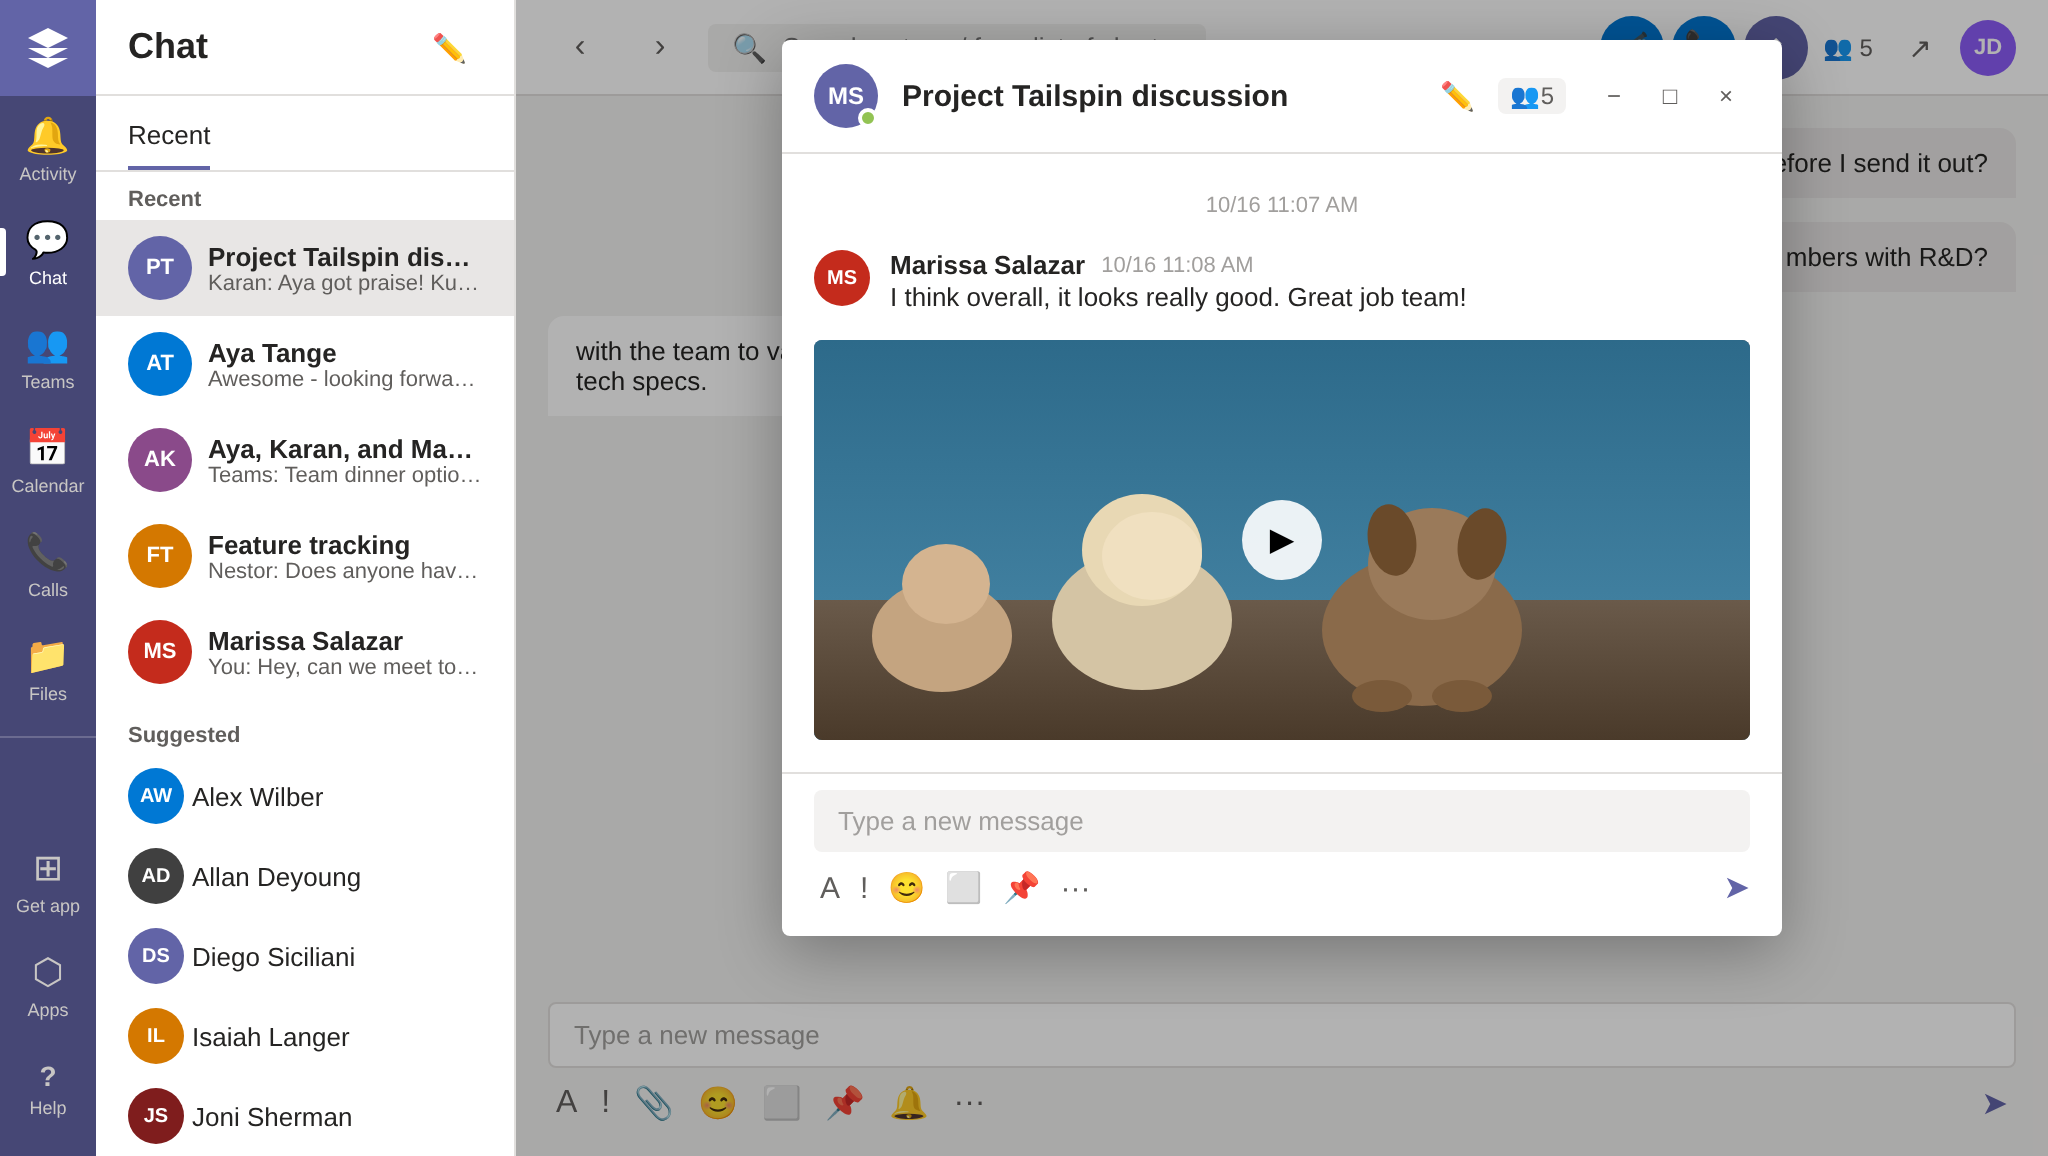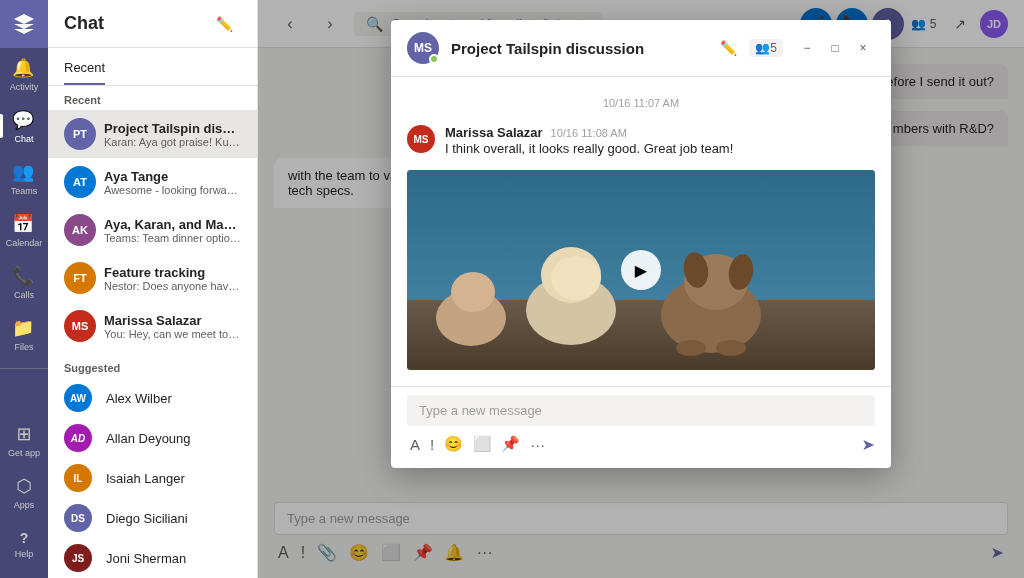--- a/index.html
+++ b/index.html
@@ -125,21 +125,21 @@
       font-size: 11px;
       color: #605e5c;
       padding: 12px 16px 4px;
       font-weight: 600;
     }
     .suggested-item {
       display: flex;
       align-items: center;
       padding: 6px 16px;
       cursor: pointer;
-      gap: 14px;
+      gap: 4px;
     }
     .suggested-name { font-size: 13px; color: #252423; }
 
     
     .main-area {
       flex: 1;
       display: flex;
       flex-direction: column;
       background: #f3f2f1;
       height: 578px;
@@ -438,30 +438,30 @@
       </div>
     </div>
       </div>
     <div class="suggested-label">Suggested</div>
     <div id="suggested-list">
         <div class="suggested-item">
       <div class="list-avatar" style="background:#0078d4;width:28px;height:28px;font-size:10px;">AW</div>
       <span class="suggested-name">Alex Wilber</span>
     </div>
         <div class="suggested-item">
-      <div class="list-avatar" style="background:#a21caf;width:28px;height:28px;font-size:10px;font-style:italic;">AD</div>
+      <div class="list-avatar" style="background:#404040;width:28px;height:28px;font-size:10px;">AD</div>
       <span class="suggested-name">Allan Deyoung</span>
+    </div>
+        <div class="suggested-item">
+      <div class="list-avatar" style="background:#6264a7;width:28px;height:28px;font-size:10px;">DS</div>
+      <span class="suggested-name">Diego Siciliani</span>
     </div>
         <div class="suggested-item">
       <div class="list-avatar" style="background:#d47800;width:28px;height:28px;font-size:10px;">IL</div>
       <span class="suggested-name">Isaiah Langer</span>
-    </div>
-        <div class="suggested-item">
-      <div class="list-avatar" style="background:#6264a7;width:28px;height:28px;font-size:10px;">DS</div>
-      <span class="suggested-name">Diego Siciliani</span>
     </div>
         <div class="suggested-item">
       <div class="list-avatar" style="background:#7f1d1d;width:28px;height:28px;font-size:10px;">JS</div>
       <span class="suggested-name">Joni Sherman</span>
     </div>
       </div>
   </div>
 </div>
 
 <div class="main-area">

